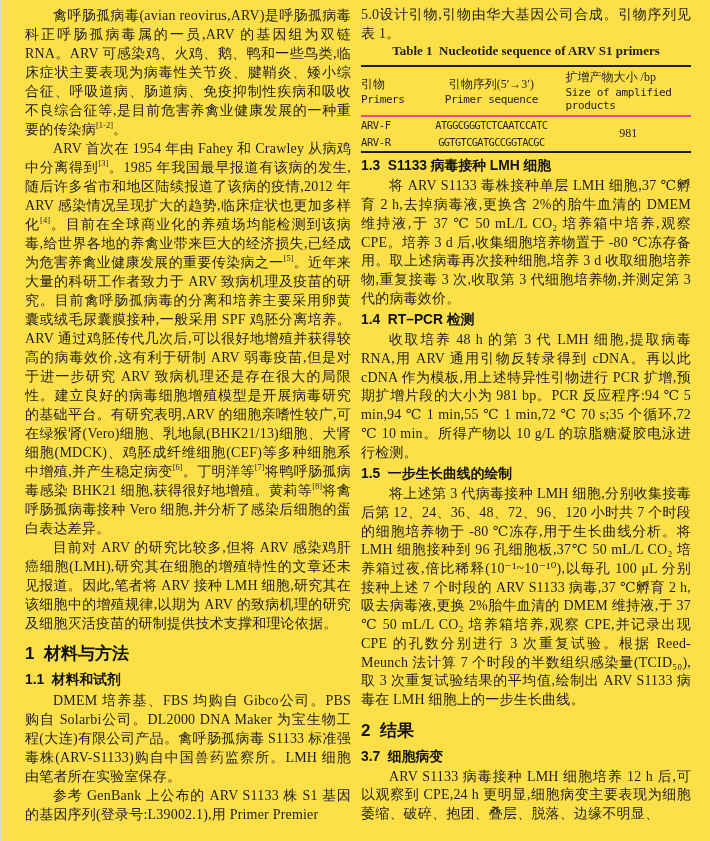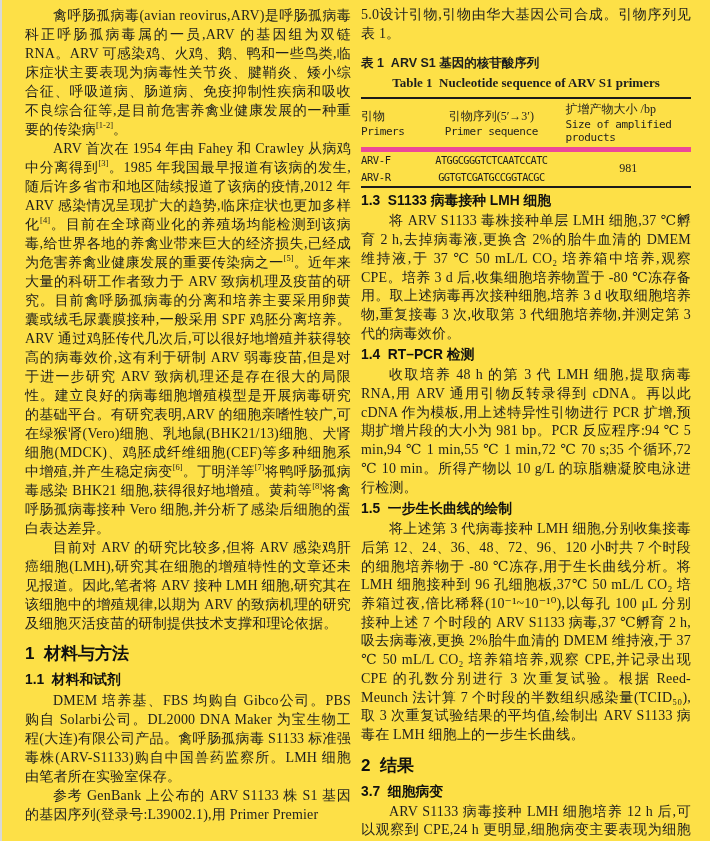--- a/index.html
+++ b/index.html
@@ -36,21 +36,21 @@
   }
   .tblcap-en {
     font-family:"Liberation Serif","DejaVu Serif",serif;
     font-weight:bold; font-size:13px; margin:0 0 6px; white-space:pre-wrap;text-align:center;
   }
   table.primers {
     width:100%; border-collapse:collapse;
     border-top:2px solid #1b1b1b; border-bottom:2px solid #1b1b1b;
     margin-bottom:4px;
   }
-  table.primers thead tr { border-bottom:5px solid #ec4899;margin-left:33px; }
+  table.primers thead tr { border-bottom:2px solid #ec4899;margin-left:33px; }
   table.primers th { font-weight:normal; padding:2px 0 3px; vertical-align:middle; }
   table.primers td { padding:2px 0 3px; vertical-align:middle; }
   .th-zh { font-size:12px; font-family:"Liberation Serif","DejaVu Serif",serif; }
   .th-en { font-size:11px; font-family:"DejaVu Sans Mono",monospace; letter-spacing:-0.4px; }
   .c-primer { width:17%; text-align:left; padding-left:6px; }
   .c-seq    { width:45%; text-align:center; }
   .c-size   { width:38%; text-align:left; }
   .primer-name { font-family:"DejaVu Sans Mono",monospace; font-size:10.5px; letter-spacing:-0.4px; text-align:left; padding-left:6px; }
   .seq { font-family:"DejaVu Sans Mono",monospace; font-size:10.3px; letter-spacing:-0.6px; text-align:center; }
   .size-val { font-size:12px; text-align:center; }
@@ -67,21 +67,20 @@
     <p class="para">目前对 ARV 的研究比较多,但将 ARV 感染鸡肝癌细胞(LMH),研究其在细胞的增殖特性的文章还未见报道。因此,笔者将 ARV 接种 LMH 细胞,研究其在该细胞中的增殖规律,以期为 ARV 的致病机理的研究及细胞灭活疫苗的研制提供技术支撑和理论依据。</p>
     <h2 class="sec">1  材料与方法</h2>
     <h3 class="subsec">1.1  材料和试剂</h3>
     <p class="para">DMEM 培养基、FBS 均购自 Gibco公司。PBS 购自 Solarbi公司。DL2000 DNA Maker 为宝生物工程(大连)有限公司产品。禽呼肠孤病毒 S1133 标准强毒株(ARV-S1133)购自中国兽药监察所。LMH 细胞由笔者所在实验室保存。</p>
     <p class="para">参考 GenBank 上公布的 ARV S1133 株 S1 基因的基因序列(登录号:L39002.1),用 Primer Premier</p>
   </div>
 
   <div class="col col-right">
     <p class="para noindent">5.0设计引物,引物由华大基因公司合成。引物序列见表 1。</p>
 
-    <div class="tblcap-zh">表 1  ARV S1 基因的核苷酸序列</div>
     <div class="tblcap-en">Table 1  Nucleotide sequence of ARV S1 primers</div>
 
     <table class="primers">
       <thead>
         <tr>
           <th class="c-primer">
             <div class="th-zh">引物</div>
             <div class="th-en">Primers</div>
           </th>
           <th class="c-seq">

